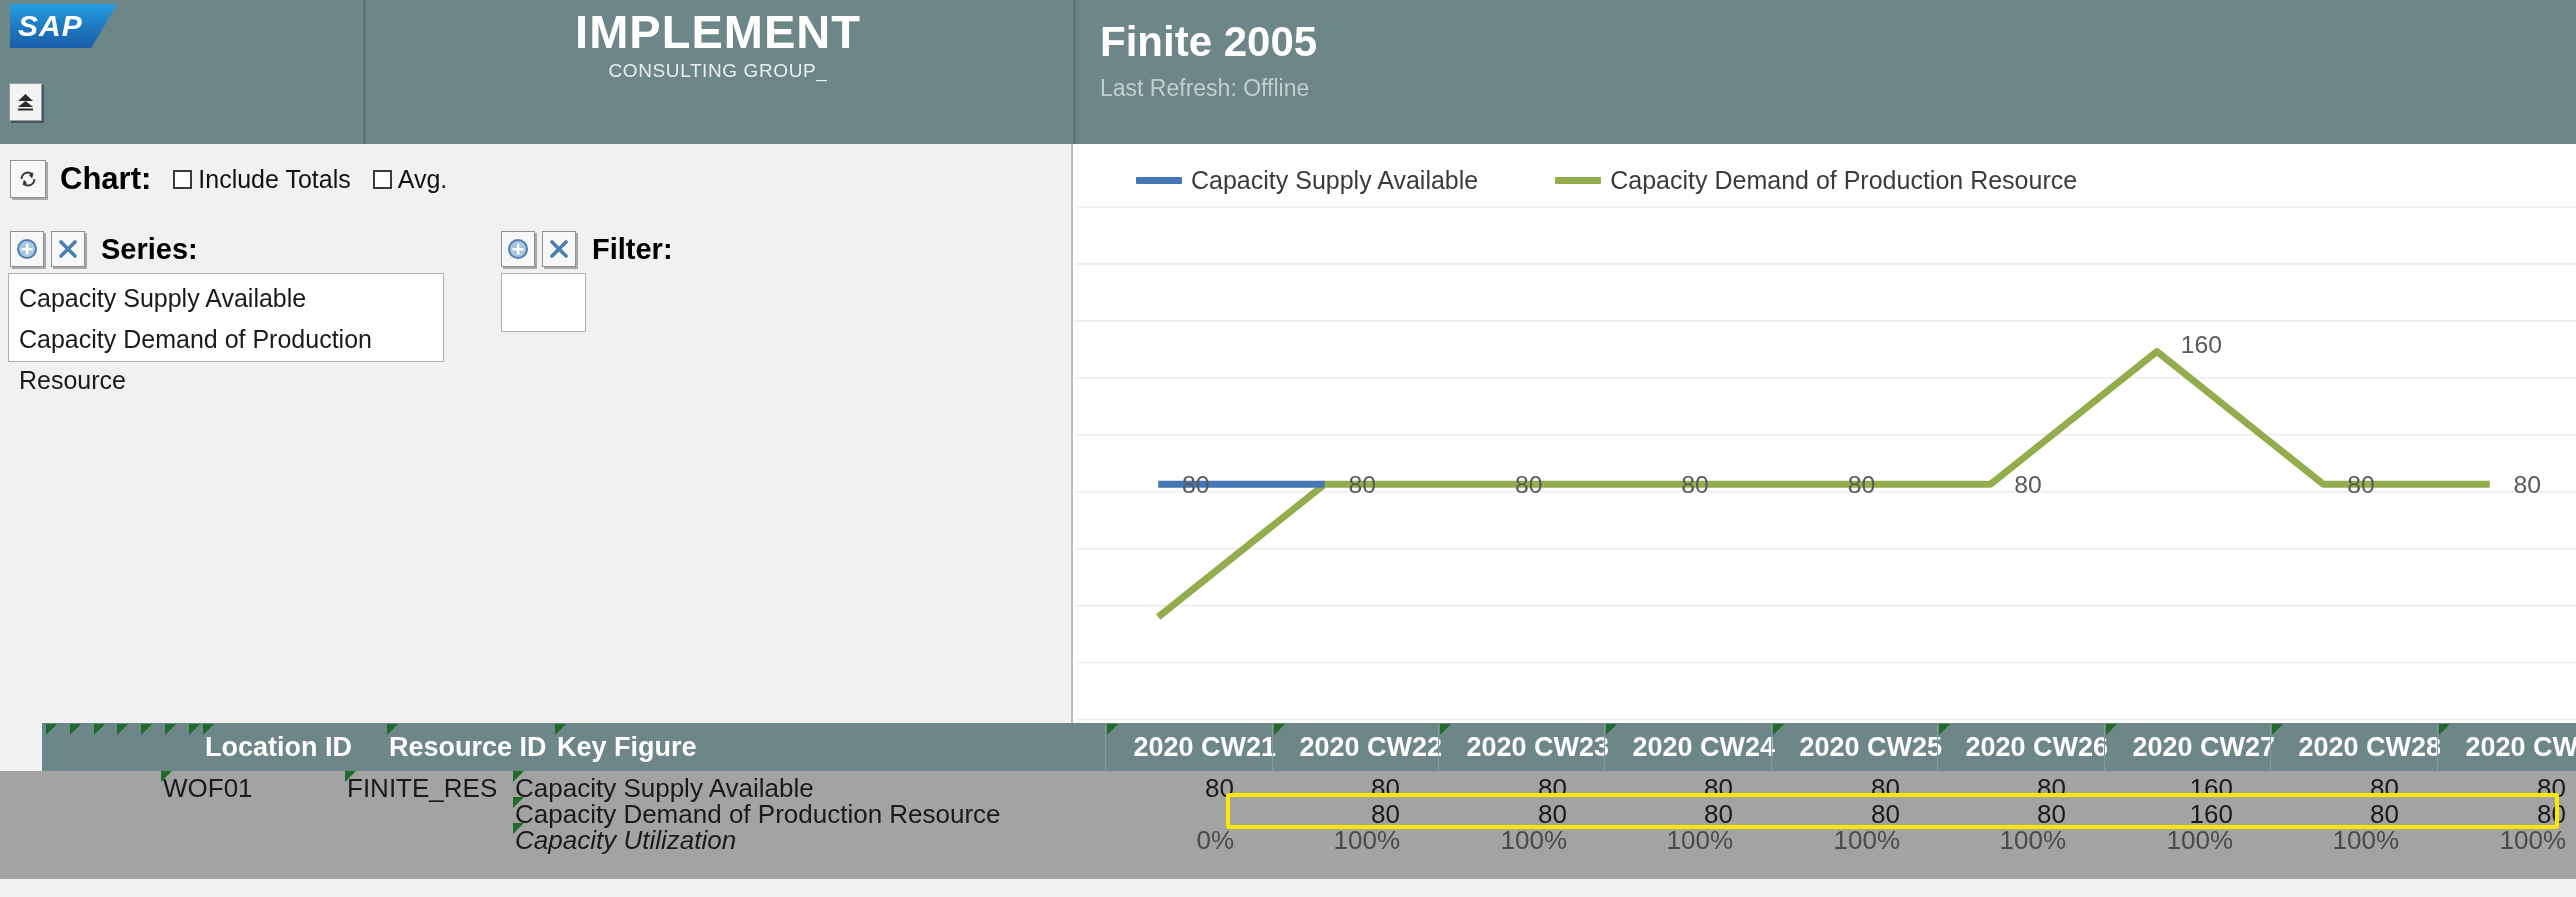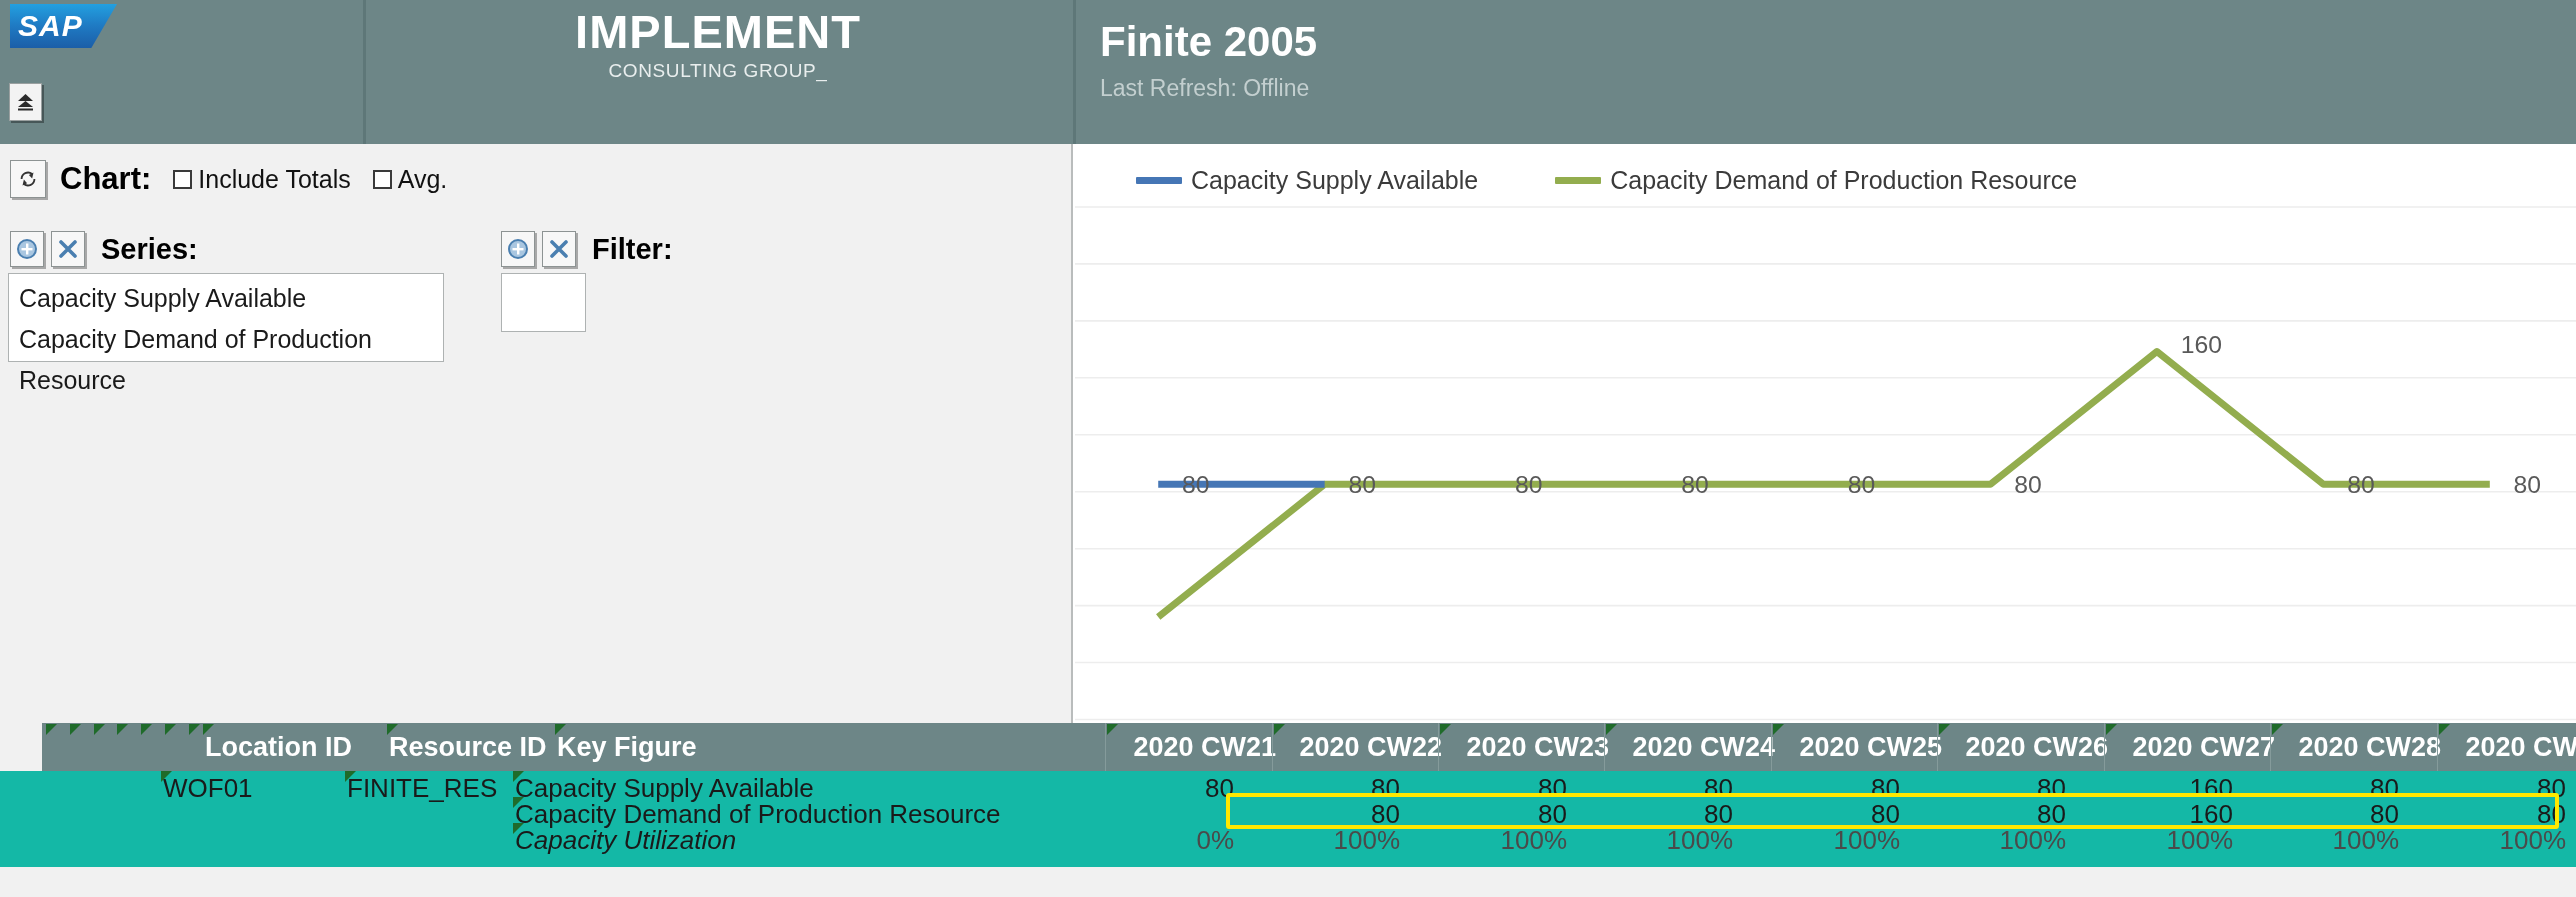--- a/index.html
+++ b/index.html
@@ -142,21 +142,21 @@
     position:relative; height:48px; background:#6d8687; width:2576px;margin-left:42px;
   }
   .gh-cell {
     position:absolute; top:0; height:48px; color:#ffffff; font-size:27px;
     font-weight:bold; display:flex; align-items:center; white-space:nowrap;
   }
   .tri {
     position:absolute; width:0; height:0;
     border-left: 11px solid #1f6b2a; border-bottom: 11px solid transparent;
   }
-  .body-rows { position:relative; width:2576px; height:96px; background:#14b8a6; }
+  .body-rows { position:relative; width:2576px; height:108px; background:#a3a3a3; }
   .cell {
     position:absolute; font-size:26px; color:#1a1a1a; white-space:nowrap;
   }
   .cell.num { text-align:right; }
   .cell.pct { color:#4a4a4a; }
   .hl-box {
     position:absolute; border:4px solid #ffe800; border-radius:3px;
     pointer-events:none;
   }
   .vline {

